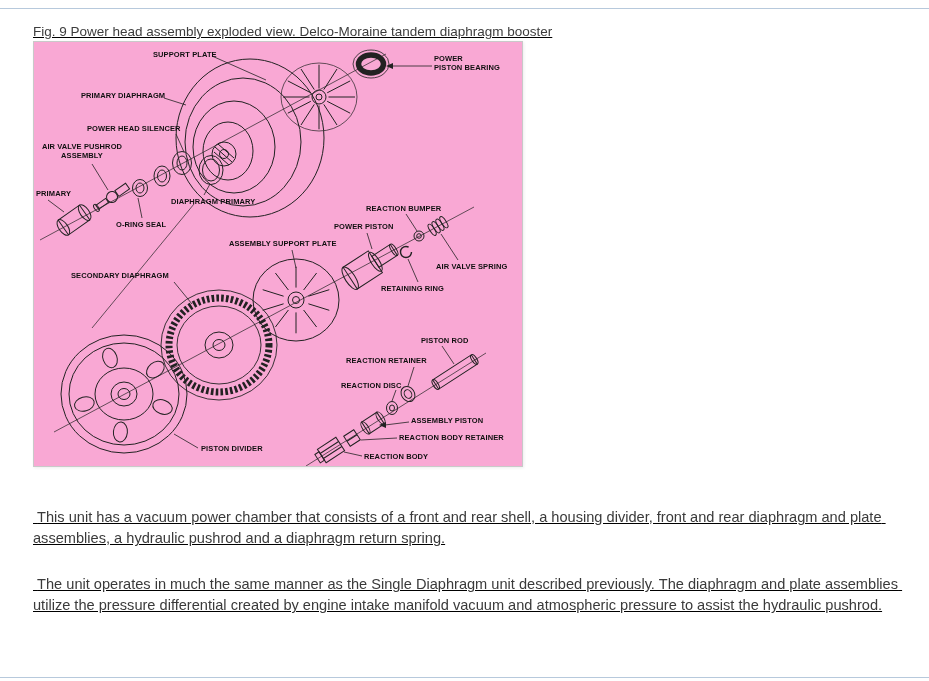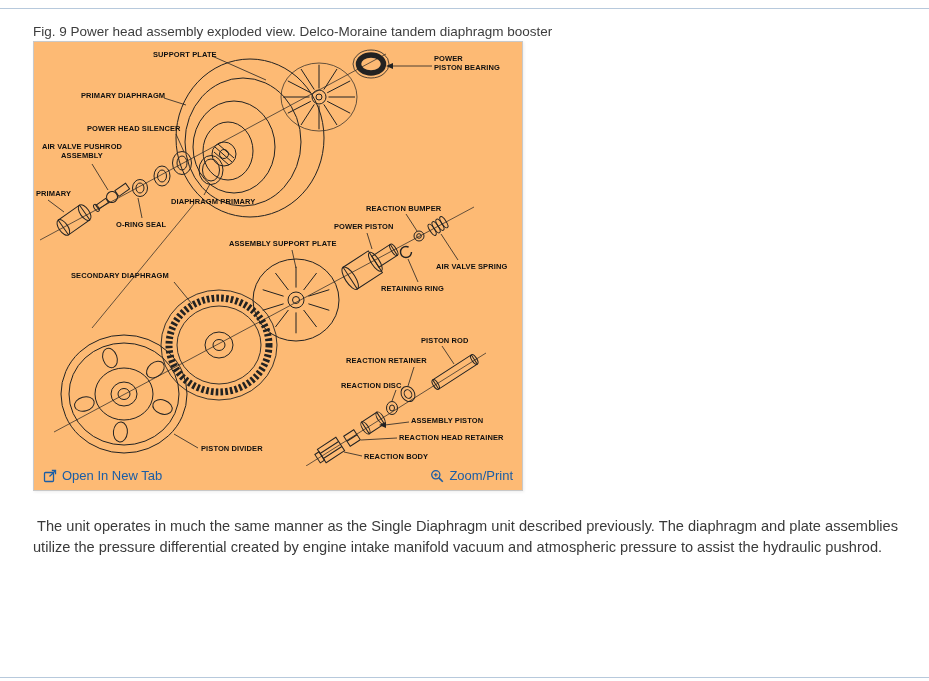--- a/index.html
+++ b/index.html
@@ -3,24 +3,24 @@
 <meta charset="utf-8">
 <style>
   html,body{margin:0;padding:0;}
   body{
     width:929px;height:681px;position:relative;overflow:hidden;
     background:#ffffff;font-family:"Liberation Sans", sans-serif;
   }
   .rule{position:absolute;left:0;width:929px;border-top:1px solid #b7c9dc;}
   .rule.top{top:8px;}
   .rule.bottom{top:677px;}
-  .content{position:absolute;left:33px;top:24px;width:878px;}
+  .content{position:absolute;left:33px;top:24px;width:878px;text-decoration:underline;}
   .caption{font-size:13.5px;color:#3d3d3d;margin:0 0 2px 0;}
   .figure-box{
-    width:488px;border:1px solid #c9c9c9;background:#fdba74;margin-top:1px;
+    width:488px;border:1px solid #c9c9c9;background:#f9a8d4;margin-top:1px;
     box-shadow:1px 1px 3px rgba(0,0,0,.07);
   }
   .diagram{position:relative;width:488px;height:424px;}
   .diagram svg{position:absolute;left:0;top:0;}
   .plabel{
     position:absolute;font-size:7.5px;font-weight:bold;color:#101010;
     letter-spacing:.1px;line-height:1.2;white-space:pre-line;
   }
   .plabel.center{text-align:center;width:92px;}
   .fig-footer{
@@ -237,43 +237,25 @@
       <div class="plabel" style="left:332px;top:162px"><span>REACTION BUMPER</span></div>
       <div class="plabel" style="left:300px;top:180px"><span>POWER PISTON</span></div>
       <div class="plabel" style="left:195px;top:197px"><span>ASSEMBLY SUPPORT PLATE</span></div>
       <div class="plabel" style="left:402px;top:220px"><span>AIR VALVE SPRING</span></div>
       <div class="plabel" style="left:347px;top:242px"><span>RETAINING RING</span></div>
       <div class="plabel" style="left:37px;top:229px"><span>SECONDARY DIAPHRAGM</span></div>
       <div class="plabel" style="left:387px;top:294px"><span>PISTON ROD</span></div>
       <div class="plabel" style="left:312px;top:314px"><span>REACTION RETAINER</span></div>
       <div class="plabel" style="left:307px;top:339px"><span>REACTION DISC</span></div>
       <div class="plabel" style="left:377px;top:374px"><span>ASSEMBLY PISTON</span></div>
-      <div class="plabel" style="left:365px;top:391px"><span>REACTION HEAD RETAINER</span></div>
+      <div class="plabel" style="left:365px;top:391px"><span>REACTION BODY RETAINER</span></div>
       <div class="plabel" style="left:330px;top:410px"><span>REACTION BODY</span></div>
       <div class="plabel" style="left:167px;top:402px"><span>PISTON DIVIDER</span></div>
     </div>
 
-    <div class="fig-footer">
-      <a class="fig-link" href="#">
-        <svg width="14" height="14" viewBox="0 0 14 14">
-          <rect x="1.5" y="3.5" width="9" height="9" rx="1" fill="none" stroke="currentColor" stroke-width="1.3"></rect>
-          <line x1="6.5" y1="7.5" x2="12.3" y2="1.7" stroke="currentColor" stroke-width="1.3"></line>
-          <path d="M8.8 1.5 h3.7 v3.7" fill="none" stroke="currentColor" stroke-width="1.3"></path>
-        </svg>
-        <span>Open In New Tab</span>
-      </a>
-      <a class="fig-link" href="#">
-        <svg width="14" height="14" viewBox="0 0 14 14">
-          <circle cx="5.8" cy="5.8" r="4.1" fill="none" stroke="currentColor" stroke-width="1.3"></circle>
-          <line x1="8.9" y1="8.9" x2="12.8" y2="12.8" stroke="currentColor" stroke-width="1.6"></line>
-          <line x1="3.9" y1="5.8" x2="7.7" y2="5.8" stroke="currentColor" stroke-width="1.1"></line>
-          <line x1="5.8" y1="3.9" x2="5.8" y2="7.7" stroke="currentColor" stroke-width="1.1"></line>
-        </svg>
-        <span>Zoom/Print</span>
-      </a>
-    </div>
   </div>
 
+  <p class="body-text p1"> This unit has a vacuum power chamber that consists of a front and rear shell, a housing divider, front and rear diaphragm and plate assemblies, a hydraulic pushrod and a diaphragm return spring.</p>
   <p class="body-text p2"> The unit operates in much the same manner as the Single Diaphragm unit described previously. The diaphragm and plate assemblies utilize the pressure differential created by engine intake manifold vacuum and atmospheric pressure to assist the hydraulic pushrod.</p>
 
 </div>
 
 <div class="rule bottom"></div>
 
 </body></html>

